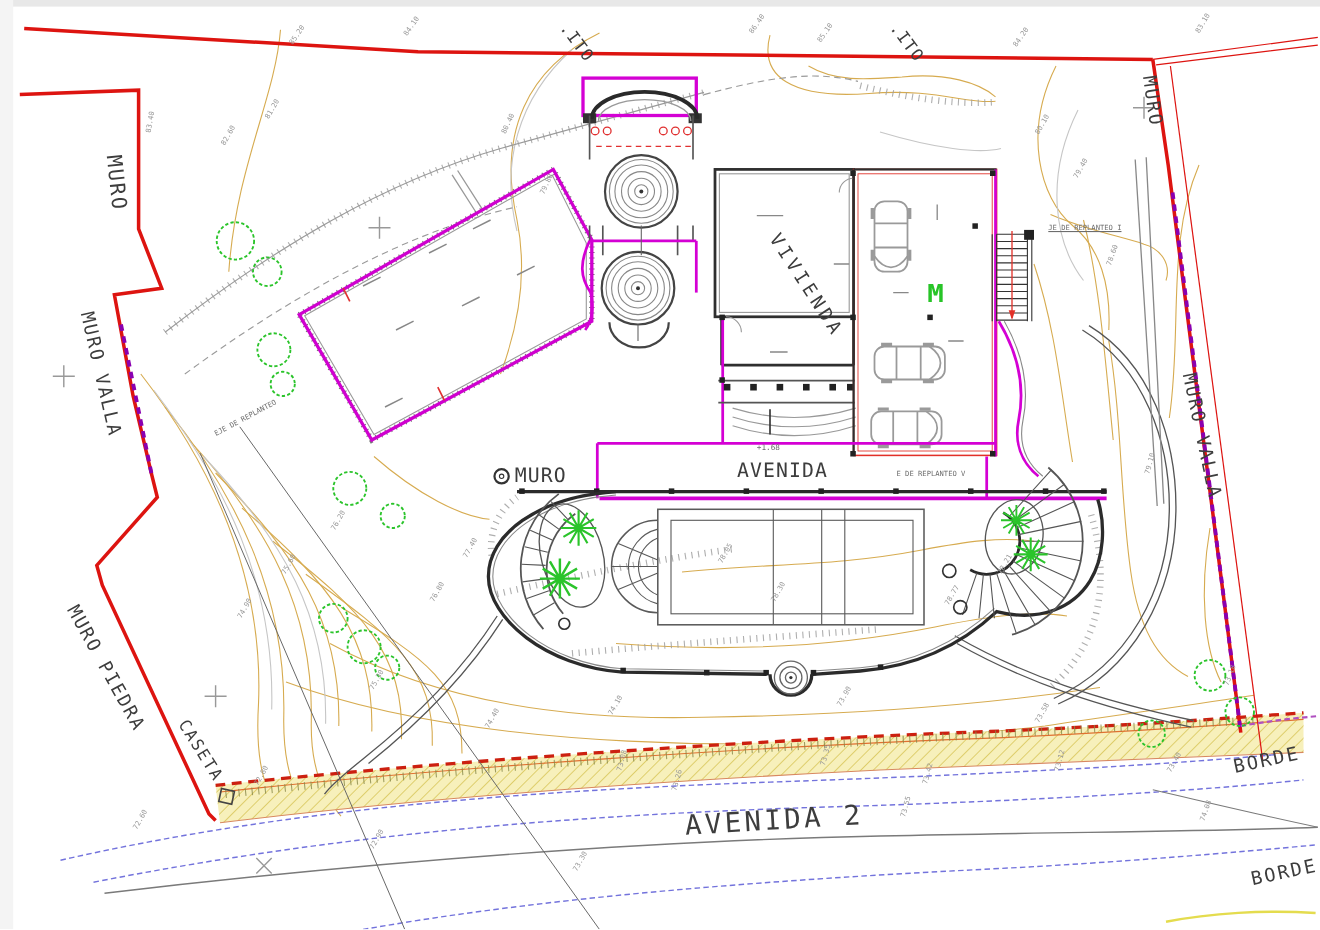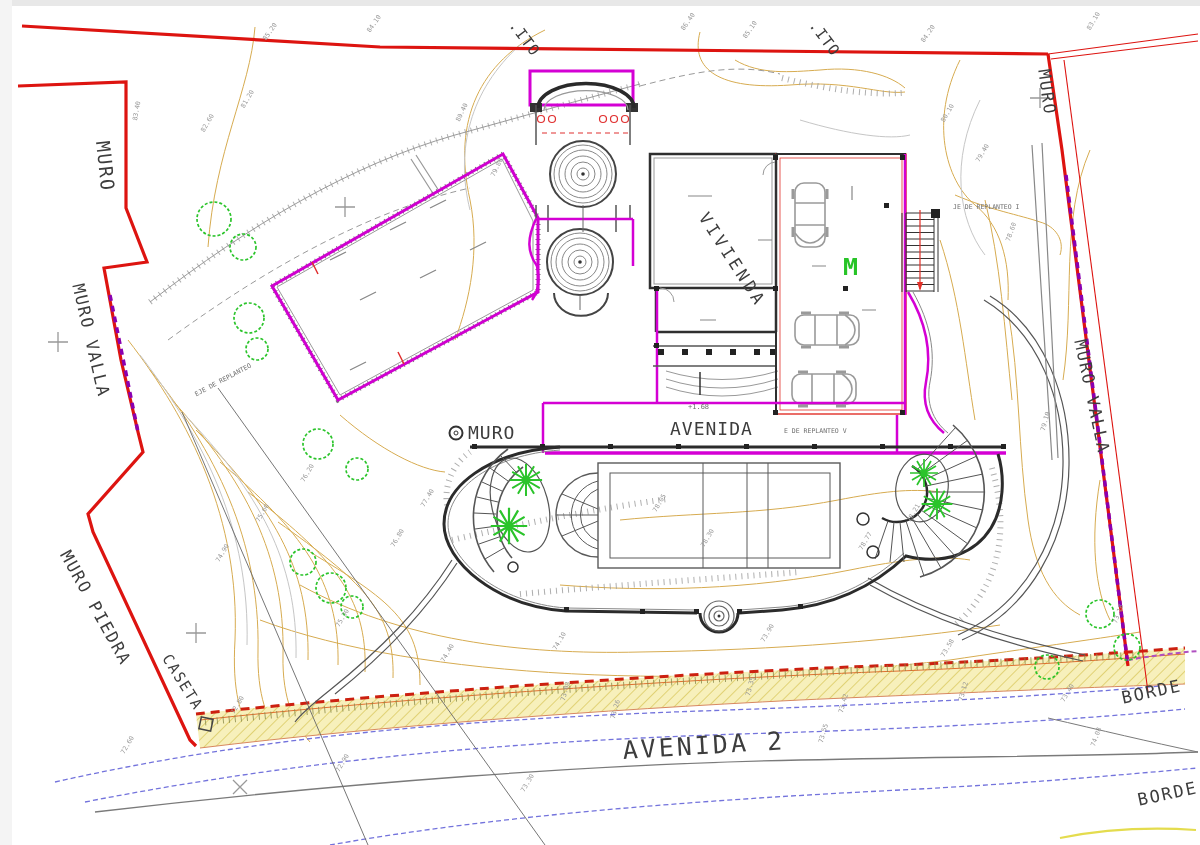--- a/index.html
+++ b/index.html
@@ -344,22 +344,22 @@
   <div class="lbl" style="left:1052px;top:68px;font-size:17px;letter-spacing:2px;transform:rotate(82deg) scaleX(.95);">MURO</div>
   <div class="lbl" style="left:1088px;top:338px;font-size:17px;letter-spacing:2px;transform:rotate(78deg) scaleX(.95);">MURO VALLA</div>
   <div class="lbl" style="left:710px;top:210px;font-size:17px;letter-spacing:4px;transform:rotate(57deg) scaleX(.95);">VIVIENDA</div>
   <div class="lbl" style="left:670px;top:420px;font-size:18px;letter-spacing:1px;">AVENIDA</div>
   <div class="lbl" style="left:468px;top:424px;font-size:18px;letter-spacing:1px;">MURO</div>
   <div class="lbl" style="left:622px;top:738px;font-size:25px;letter-spacing:3px;transform:rotate(-3.5deg);">AVENIDA 2</div>
   <div class="lbl" style="left:1120px;top:690px;font-size:17px;letter-spacing:2px;transform:rotate(-12deg);">BORDE</div>
   <div class="lbl" style="left:1136px;top:792px;font-size:17px;letter-spacing:2px;transform:rotate(-12deg);">BORDE</div>
   <div class="lbl" style="left:518px;top:18px;font-size:15px;letter-spacing:1px;transform:rotate(53deg);">.ITO</div>
   <div class="lbl" style="left:818px;top:18px;font-size:15px;letter-spacing:1px;transform:rotate(53deg);">.ITO</div>
-  <div class="lbl tiny" style="left:953px;top:204px;font-size:6.5px;color:#6d6d6d;">JE DE REPLANTEO I</div>
-  <div class="lbl tiny" style="left:784px;top:428px;font-size:6.5px;color:#6d6d6d;text-align:center;">E DE REPLANTEO V</div>
+  <div class="lbl tiny" style="left:953px;top:204px;font-size:6.5px;color:#6d6d6d;text-decoration:underline;">JE DE REPLANTEO I</div>
+  <div class="lbl tiny" style="left:815px;top:428px;font-size:6.5px;color:#6d6d6d;text-align:center;">E DE REPLANTEO V</div>
   <div class="lbl tiny" style="left:194px;top:392px;font-size:6.5px;color:#6d6d6d;transform:rotate(-28deg);">EJE DE REPLANTEO</div>
   <div class="lbl tiny" style="left:688px;top:404px;font-size:7px;color:#6d6d6d;">+1.68</div>
   <div class="lbl green" style="left:843px;top:256px;font-size:25px;font-weight:bold;transform:scaleY(.9);">M</div>
 
   <div id="elevation-layer">
       <span style="left: 262px; top: 38px; transform: rotate(-55deg);">85.20</span>
       <span style="left: 366px; top: 30px; transform: rotate(-55deg);">84.10</span>
       <span style="left: 680px; top: 28px; transform: rotate(-55deg);">86.40</span>
       <span style="left: 742px; top: 36px; transform: rotate(-55deg);">85.10</span>
       <span style="left: 920px; top: 40px; transform: rotate(-55deg);">84.20</span>

